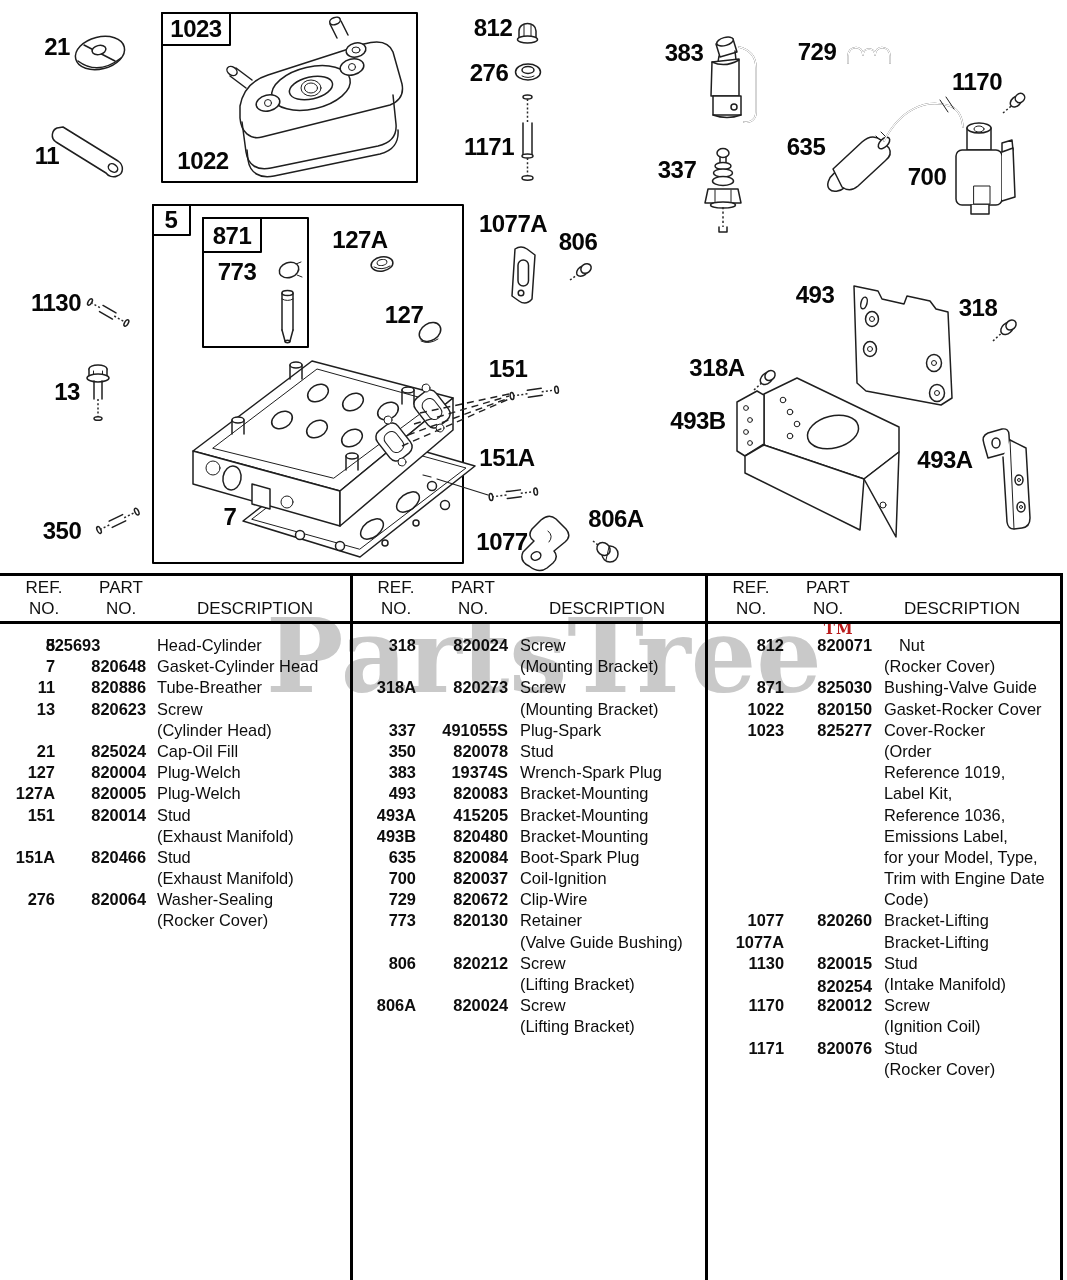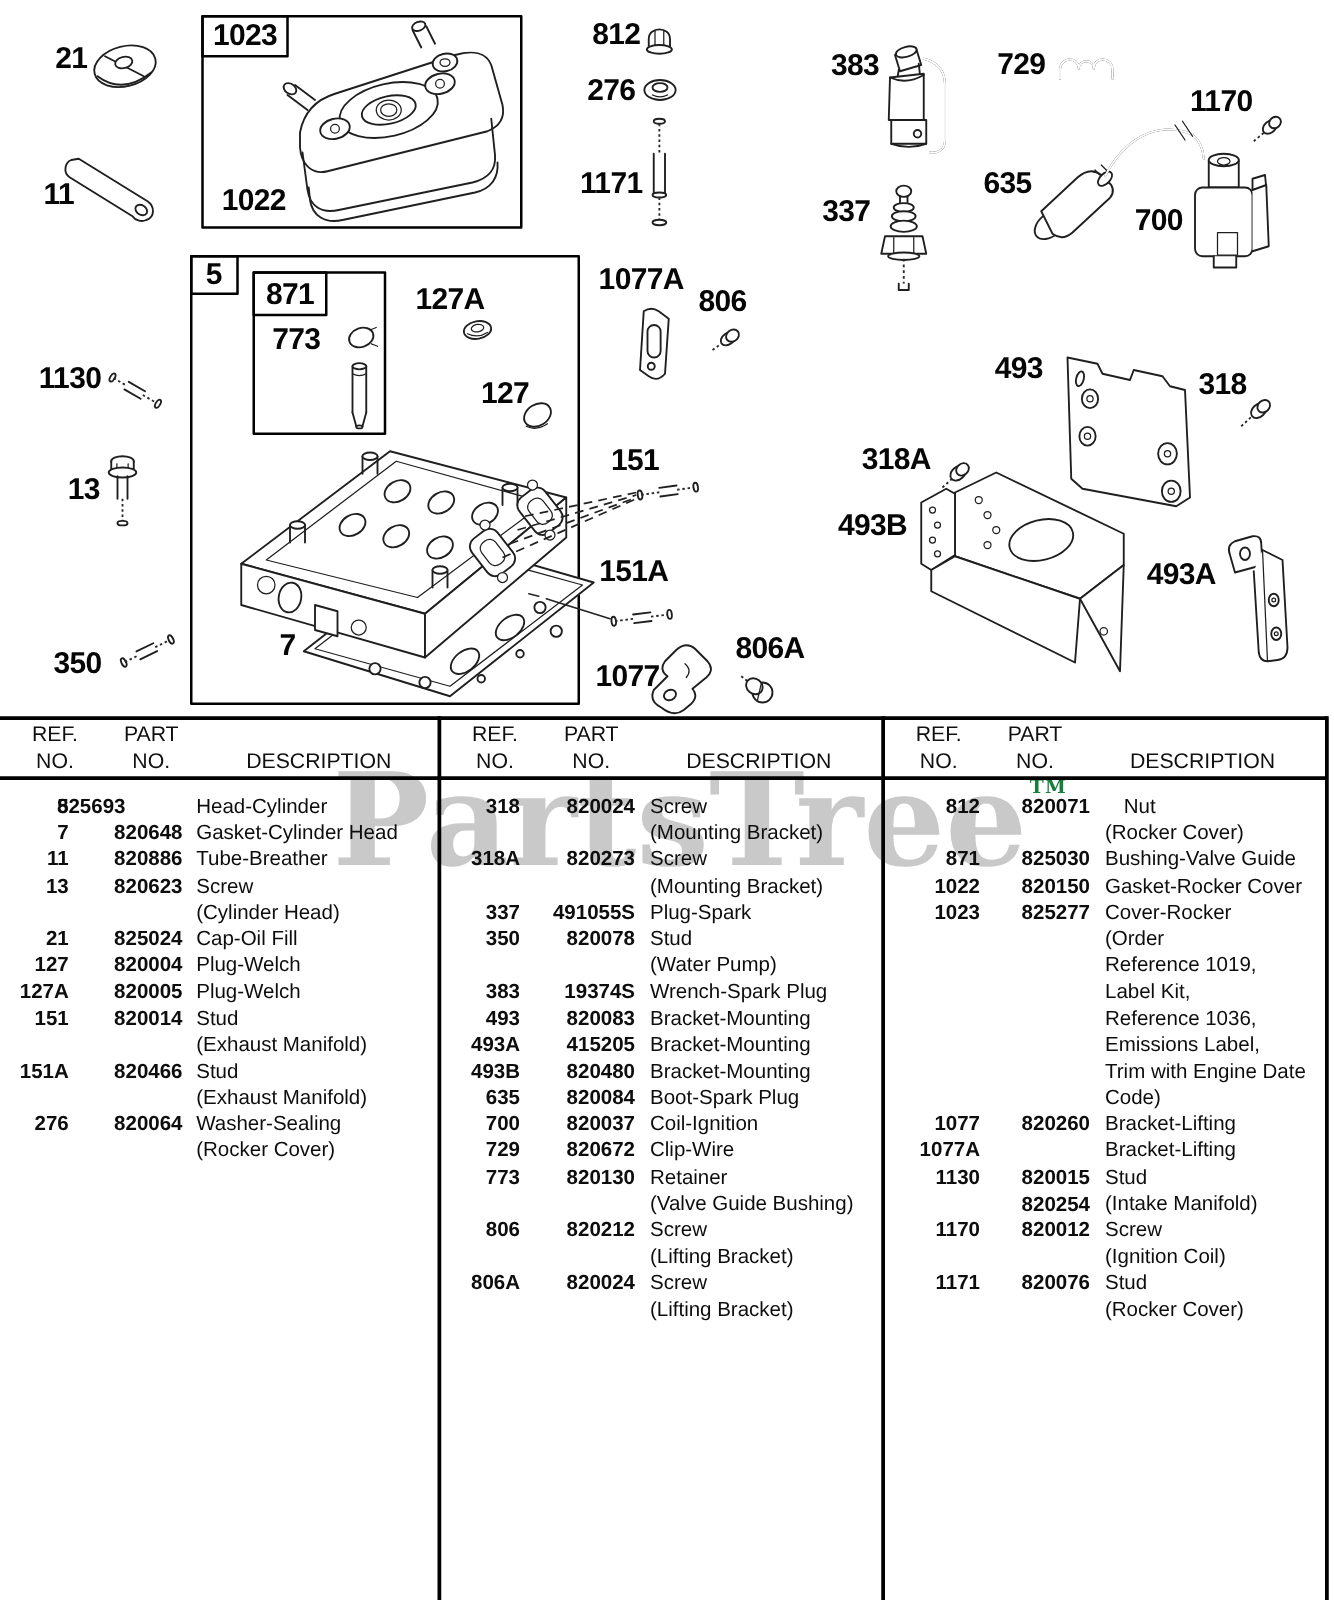--- a/index.html
+++ b/index.html
@@ -25,21 +25,21 @@
 
   .dlabel{position:absolute;transform:translate(-50%,-50%);
           font-weight:bold;font-size:24px;letter-spacing:-0.5px;
           color:#060606;white-space:nowrap;z-index:4;}
 
   
   .watermark{position:absolute;left:266px;top:578px;z-index:1;
              font-family:"DejaVu Serif", serif;font-weight:bold;
              font-size:103px;line-height:103px;color:#c9c9c9;
              white-space:nowrap;}
-  .watermark .tm{font-size:15px;vertical-align:58px;color:#15803d;
+  .watermark .tm{font-size:15px;vertical-align:58px;color:#b91c1c;
                  letter-spacing:1px;margin-left:2px;}
 
   
   .hline,.vline{position:absolute;background:#000;z-index:3;}
   .col{position:absolute;top:573px;height:707px;z-index:3;}
   .hcell{position:absolute;text-align:center;font-size:17px;line-height:20.5px;
          color:#101010;}
   .rows{position:absolute;left:0;right:0;}
   .tline{position:relative;height:21.2px;font-size:16.4px;line-height:21.2px;}
   .tref{position:absolute;left:0;top:0;text-align:right;font-weight:bold;}
@@ -555,23 +555,20 @@
             <span class="tref" style="width: 64px;">337</span>
             <span class="tpart" style="width: 156px;">491055S</span>
             <span class="tdesc" style="left: 168px;">Plug-Spark</span>
           </div>
           <div class="tline">
             <span class="tref" style="width: 64px;">350</span>
             <span class="tpart" style="width: 156px;">820078</span>
             <span class="tdesc" style="left: 168px;">Stud</span>
           </div>
           <div class="tline">
-            <span class="tdesc" style="left: 168px;">(Water Pump)</span>
-          </div>
-          <div class="tline">
             <span class="tref" style="width: 64px;">383</span>
             <span class="tpart" style="width: 156px;">19374S</span>
             <span class="tdesc" style="left: 168px;">Wrench-Spark Plug</span>
           </div>
           <div class="tline">
             <span class="tref" style="width: 64px;">493</span>
             <span class="tpart" style="width: 156px;">820083</span>
             <span class="tdesc" style="left: 168px;">Bracket-Mounting</span>
           </div>
           <div class="tline">
@@ -670,20 +667,23 @@
           <div class="tline">
             <span class="tdesc" style="left: 177px;">Label Kit,</span>
           </div>
           <div class="tline">
             <span class="tdesc" style="left: 177px;">Reference 1036,</span>
           </div>
           <div class="tline">
             <span class="tdesc" style="left: 177px;">Emissions Label,</span>
           </div>
           <div class="tline">
+            <span class="tdesc" style="left: 177px;">for your Model, Type,</span>
+          </div>
+          <div class="tline">
             <span class="tdesc" style="left: 177px;">Trim with Engine Date</span>
           </div>
           <div class="tline">
             <span class="tdesc" style="left: 177px;">Code)</span>
           </div>
           <div class="tline">
             <span class="tref" style="width: 77px;">1077</span>
             <span class="tpart" style="width: 165px;">820260</span>
             <span class="tdesc" style="left: 177px;">Bracket-Lifting</span>
           </div>

